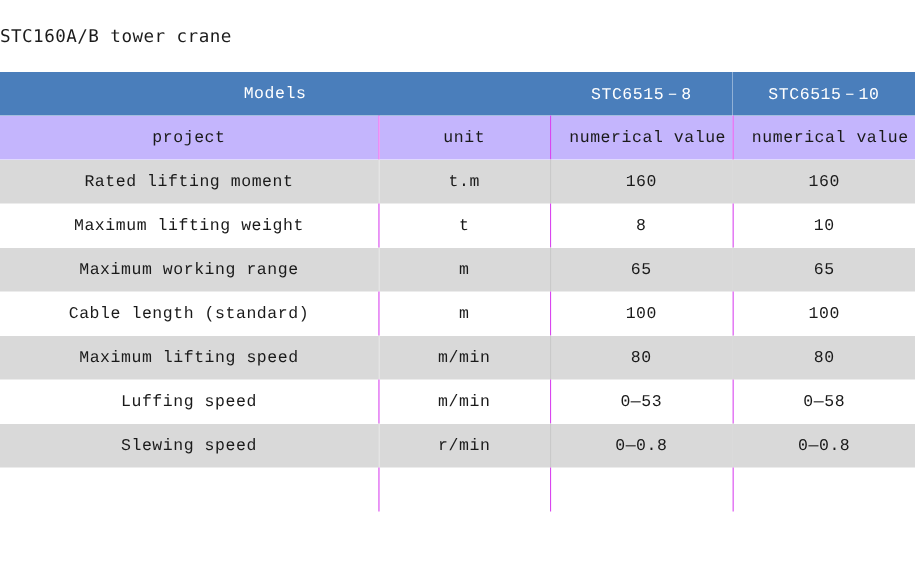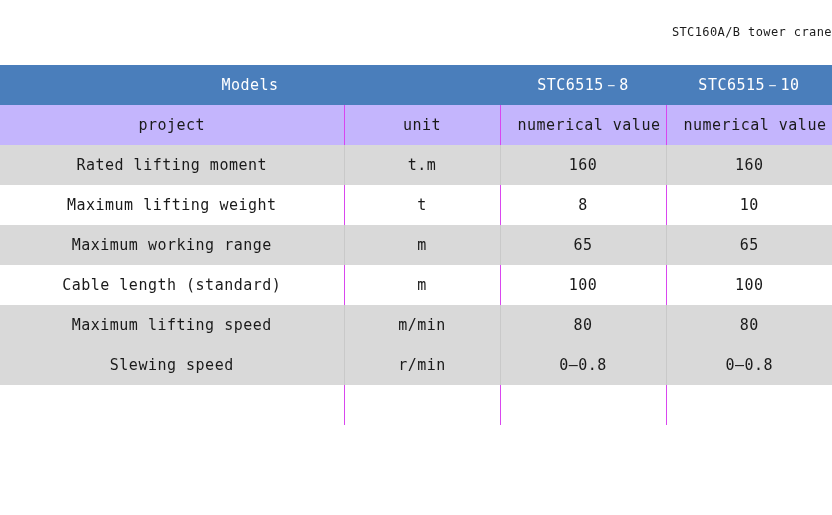--- a/index.html
+++ b/index.html
@@ -14,22 +14,22 @@
   body {
     font-family: "DejaVu Sans Mono", "Liberation Mono", monospace;
     color: #1a1a1a;
     -webkit-font-smoothing: antialiased;
   }
 
   #page-title {
     width: 832px;
     height: 65px;
     line-height: 65px;
-    text-align: right;
-    font-size: 12px;
+    text-align: left;
+    font-size: 16px;
     letter-spacing: 0.4px;
     color: #1c1c1c;
     background: #ffffff;
     white-space: nowrap;
   }
 
   #spec-table {
     width: 832px;
     border-collapse: collapse;
     table-layout: fixed;
@@ -44,20 +44,21 @@
 
   #spec-table td, #spec-table th {
     padding: 0 17px;
     text-align: center;
     vertical-align: middle;
     font-weight: normal;
     font-size: 15px;
     letter-spacing: 0.5px;
     white-space: nowrap;
     overflow: hidden;
+    font-family: Liberation Mono, monospace;
   }
 
   
   tr.models-row { height: 37px; background: #4a7ebb; }
   tr.models-row th {
     color: #ffffff;
     font-size: 16px;
     letter-spacing: 1.2px;
   }
 
@@ -144,20 +145,26 @@
       <td class="value-cell sep-left">100</td>
     </tr>
 
     <tr class="band-gray">
       <td class="label-cell">Maximum lifting speed</td>
       <td class="unit-cell sep-left">m/min</td>
       <td class="value-cell sep-left">80</td>
       <td class="value-cell sep-left">80</td>
     </tr>
 
+    <tr class="band-white">
+      <td class="label-cell">Luffing speed</td>
+      <td class="unit-cell sep-left">m/min</td>
+      <td class="value-cell sep-left">0—53</td>
+      <td class="value-cell sep-left">0—58</td>
+    </tr>
 
     <tr class="band-gray">
       <td class="label-cell">Slewing speed</td>
       <td class="unit-cell sep-left">r/min</td>
       <td class="value-cell sep-left">0—0.8</td>
       <td class="value-cell sep-left">0—0.8</td>
     </tr>
 
     <tr class="clipped-row">
       <td></td>

